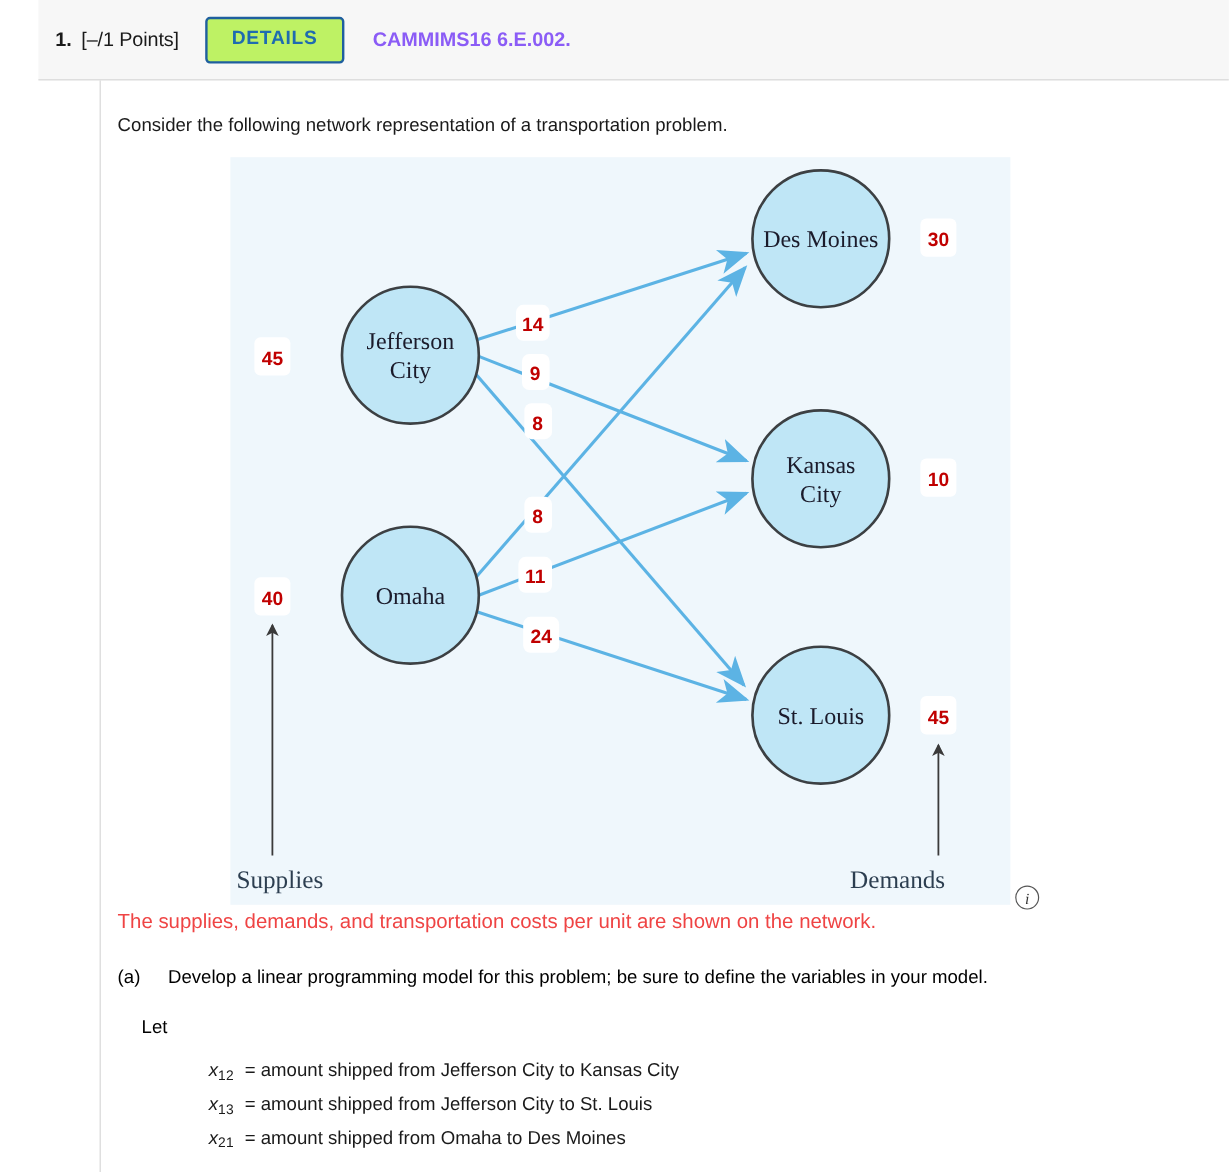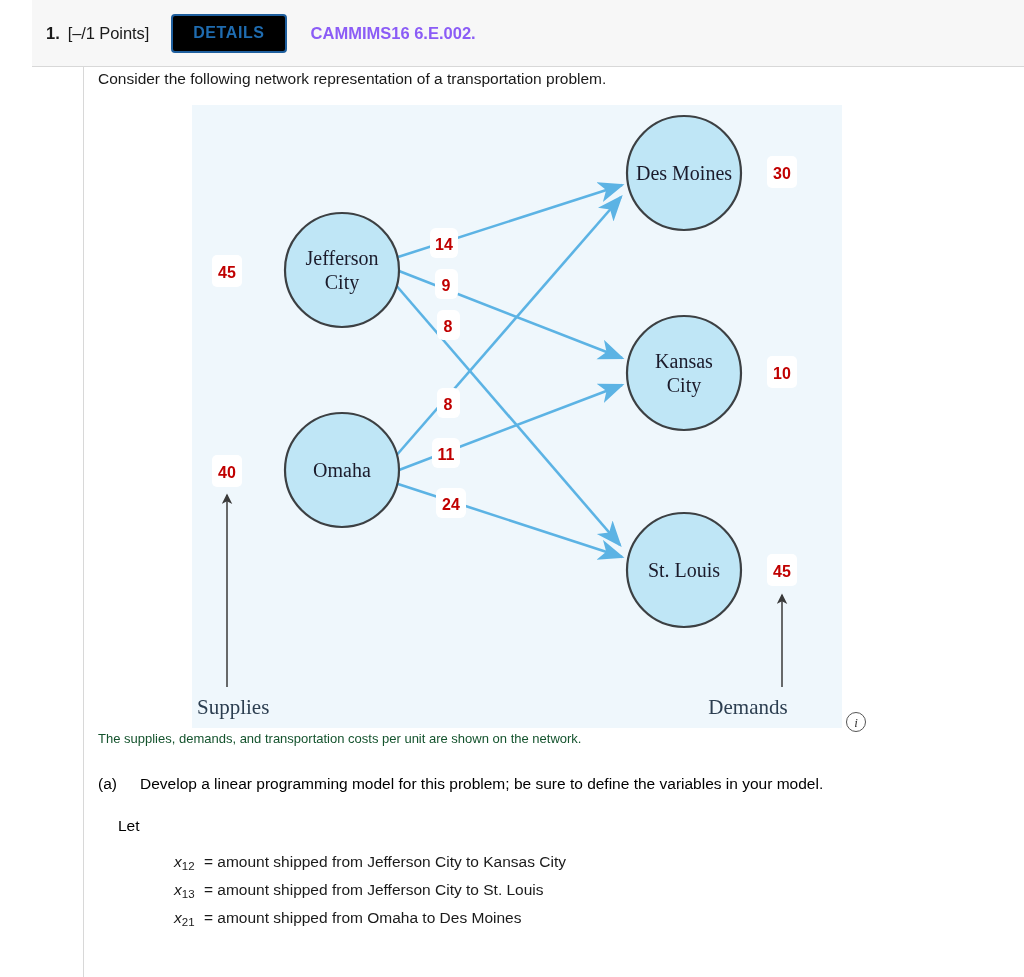--- a/index.html
+++ b/index.html
@@ -39,21 +39,21 @@
   .q-points {
     font-size: 16.5px;
     font-weight: normal;
     color: #1a1a1a;
     margin-right: 22px;
     letter-spacing: -0.1px;
   }
   .details-button {
     border: 2px solid #1f5f9e;
     border-radius: 4px;
-    background: #000000;
+    background: #bef264;
     color: #1f6cb0;
     font-size: 16px;
     font-weight: bold;
     letter-spacing: 0.6px;
     padding: 9px 20px 10px 20px;
     cursor: pointer;
     line-height: 1;
     font-family: "Liberation Sans", sans-serif;
   }
   .q-code {
@@ -68,21 +68,21 @@
     position: absolute;
     left: 83px;
     top: 67px;
     width: 1px;
     height: 910px;
     background: #d8d8d8;
   }
   .content {
     position: absolute;
     left: 98px;
-    top: 57px;
+    top: 83px;
     width: 920px;
   }
 
   .intro-text {
     font-size: 15.5px;
     color: #1a1a1a;
     margin-top: 11px;
     line-height: 1.4;
   }
 
@@ -137,22 +137,22 @@
   }
   .cost-text {
     font-family: "Liberation Sans", sans-serif;
     font-size: 16px;
     font-weight: bold;
     fill: #c00000;
   }
 
   
   .after-figure {
-    font-size: 13px;
-    color: #14532d;
+    font-size: 17px;
+    color: #ef4444;
     line-height: 1.45;
   }
   .part-row {
     display: flex;
     margin-top: 26px;
   }
   .part-letter {
     width: 42px;
     flex: 0 0 42px;
     font-size: 15.5px;

